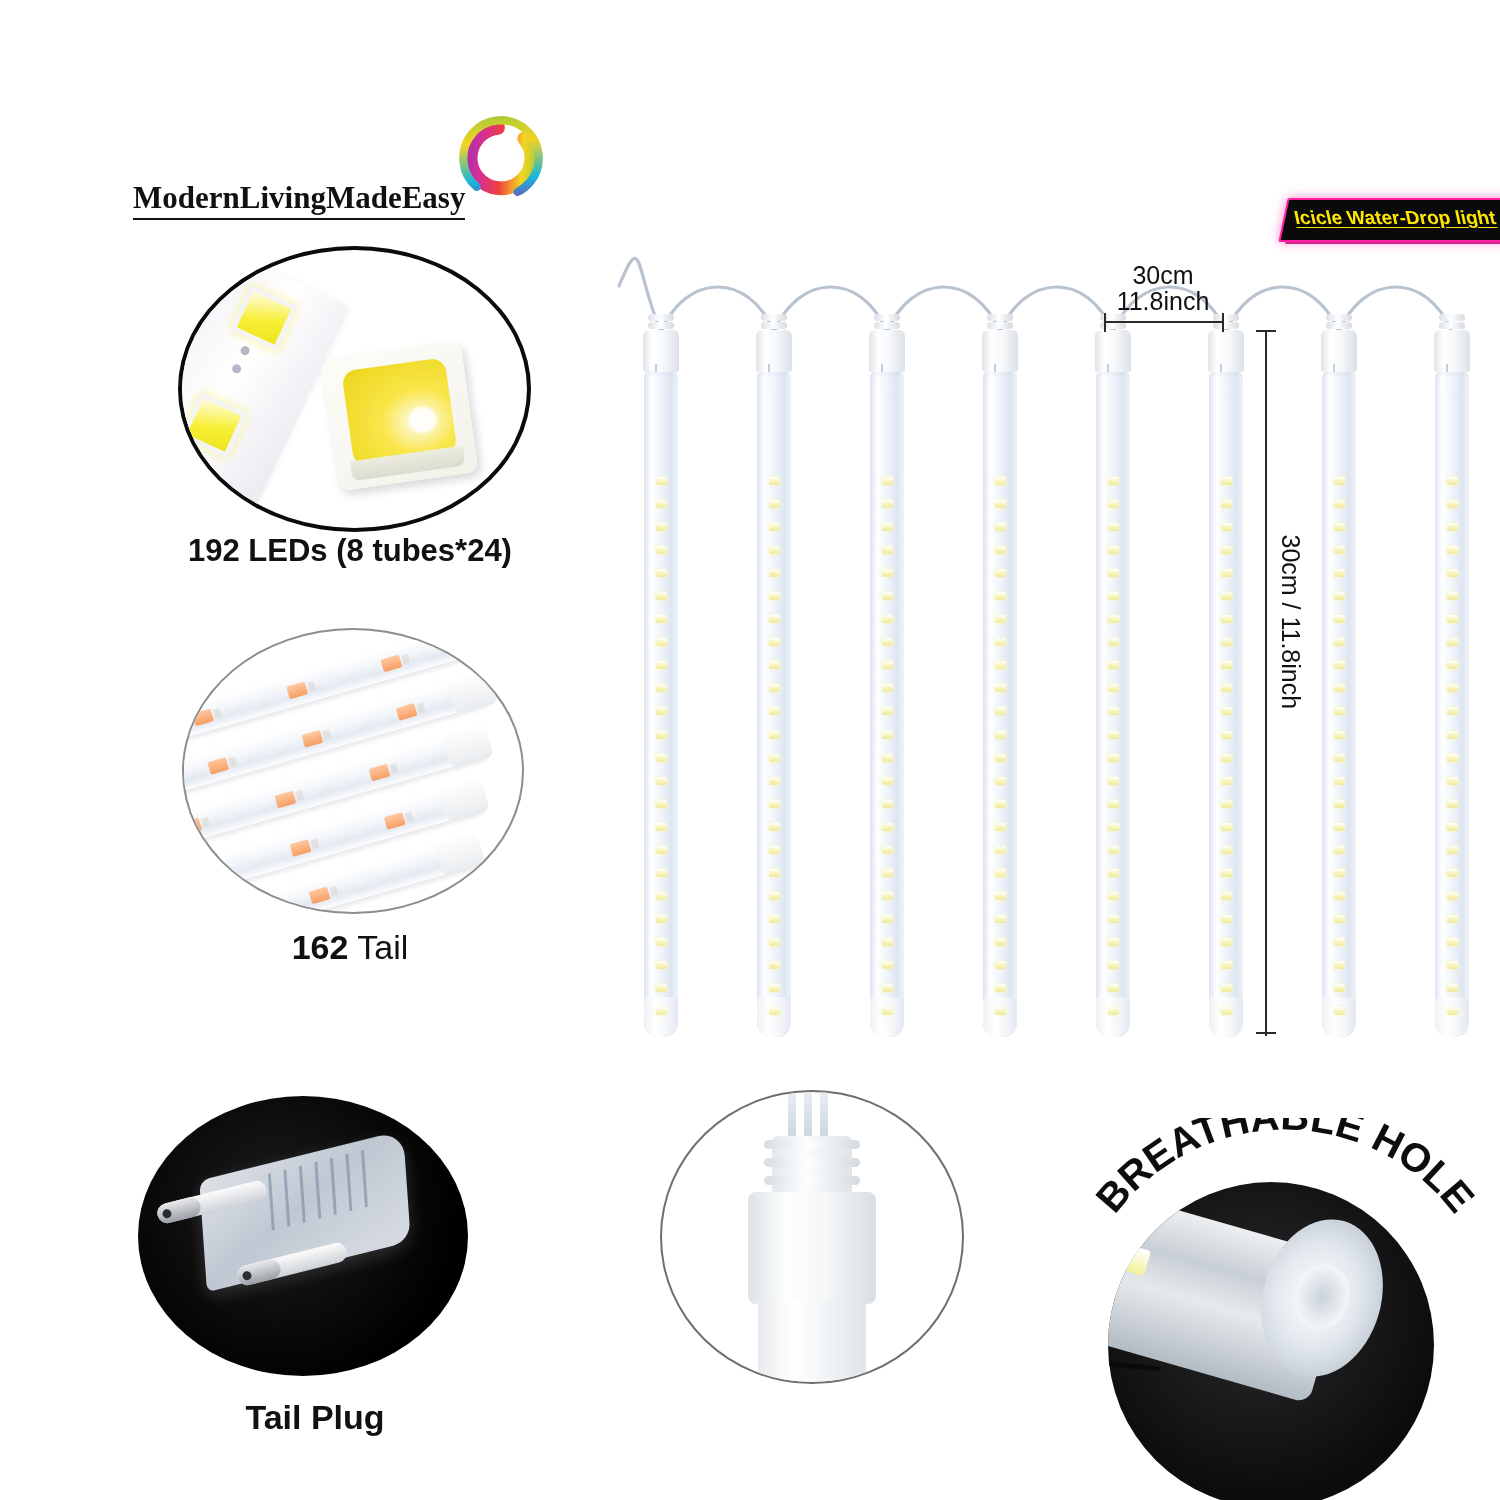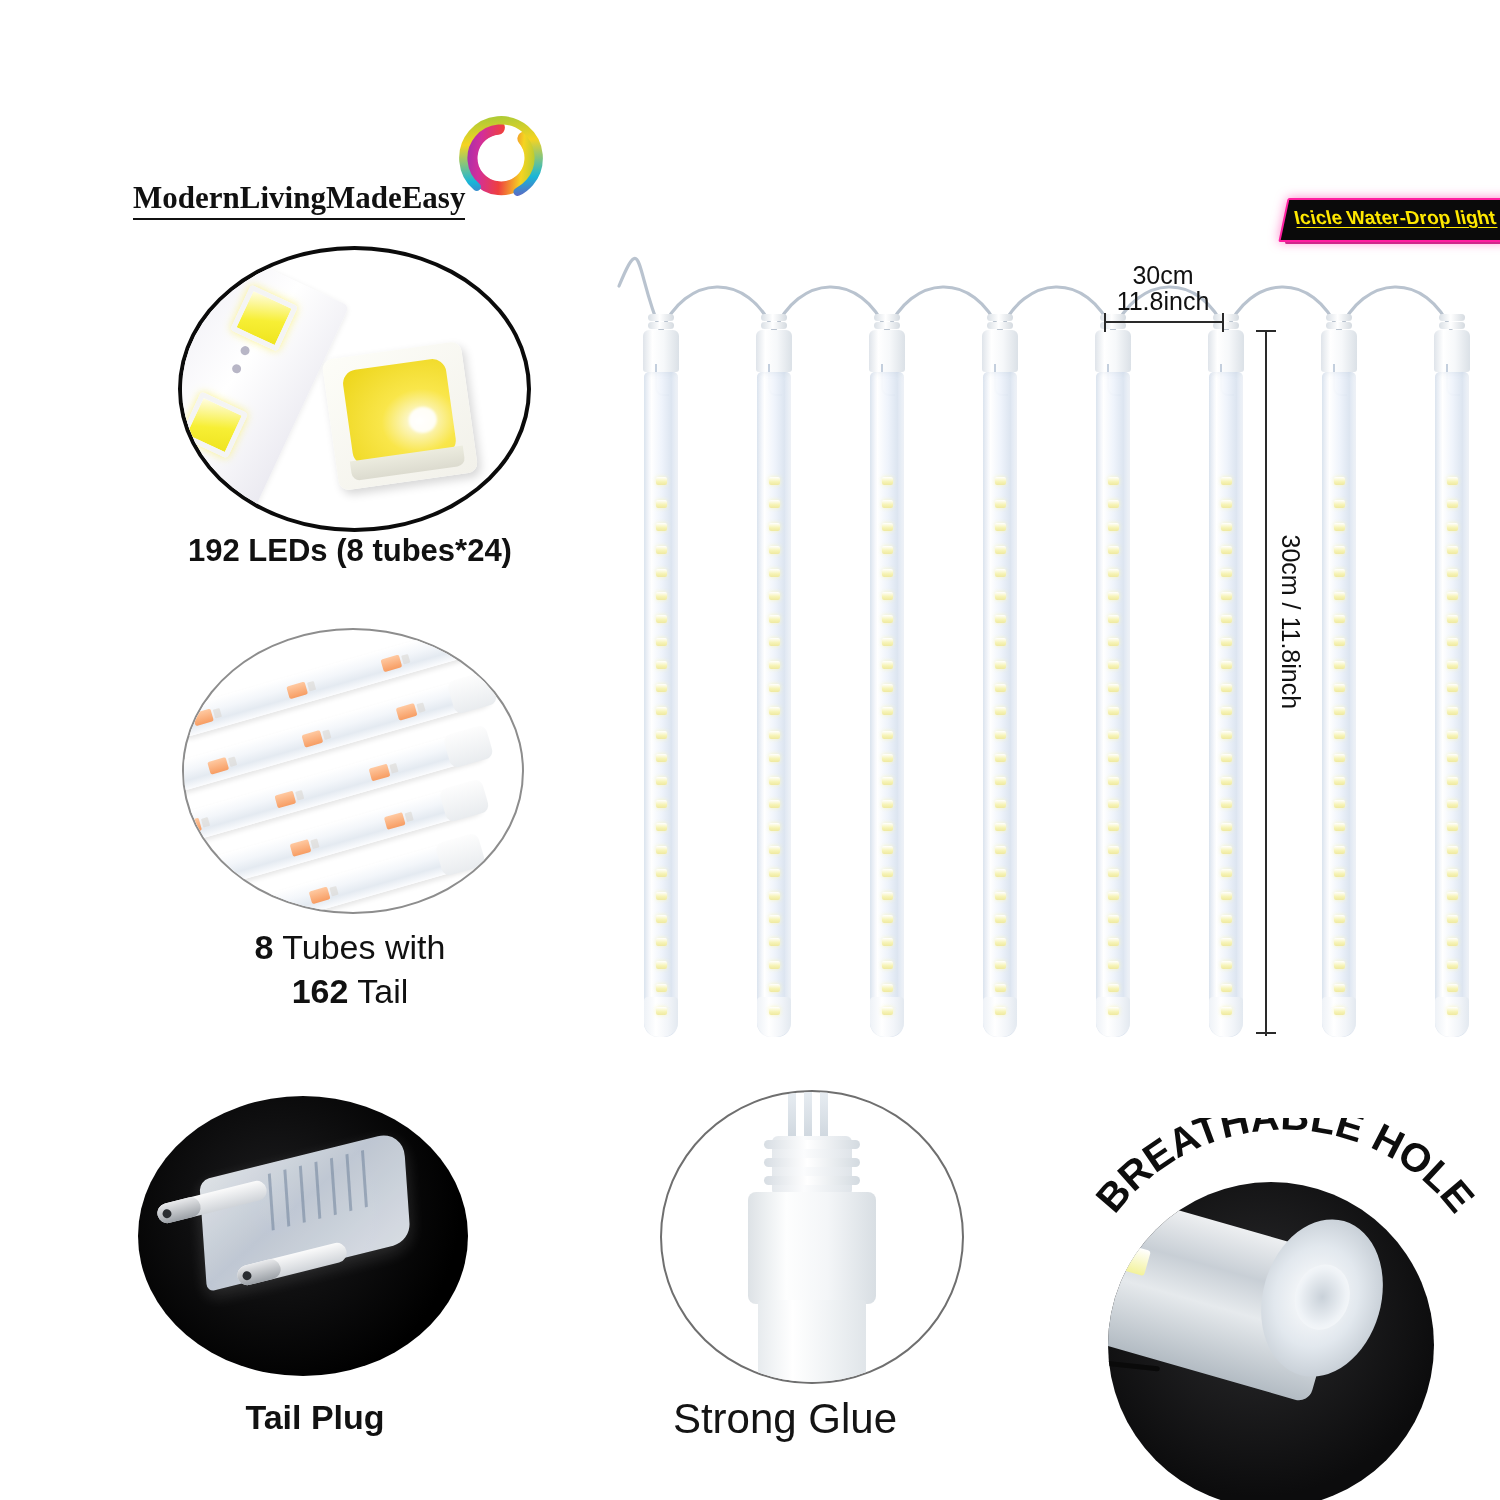--- a/index.html
+++ b/index.html
@@ -390,22 +390,20 @@
           <span class="cap"></span>
       </div>
       <div class="stube" style="left:-30px;top:250px;">
         <span class="oc" style="left:58px"></span>
           <span class="oc" style="left:156px"></span>
         <span class="cap"></span>
       </div>
     </div>
   </div>
   <div class="cap-tubes">
-    <div class="l1"><b>8</b>
-      <span>Tubes with</span></div>
     <div class="l2"><b>162</b>
       <span>Tail</span></div>
   </div>
 
   <div class="circ circ-plug">
     <div class="plug-body">
       <span class="rib" style="left:70px"></span>
         <span class="rib" style="left:86px"></span>
       <span class="rib" style="left:102px"></span>
         <span class="rib" style="left:118px"></span>
@@ -430,21 +428,20 @@
     </div>
     <div class="glue-neck">
       <i style="top:4px"></i>
         <i style="top:22px"></i>
         <i style="top:40px"></i>
     </div>
     <div class="glue-cap"></div>
     <div class="glue-tube"></div>
   </div>
   <div class="cap-glue">
-    <div>Strong Glue</div>
   </div>
 
   <div class="circ circ-hole">
     <div class="hole-tube"></div>
     <div class="hole-led"></div>
     <div class="hole-endcap"></div>
     <div class="hole-wire"></div>
   </div>
   <svg class="arch-text" viewBox="0 0 450 190">
     <defs>

